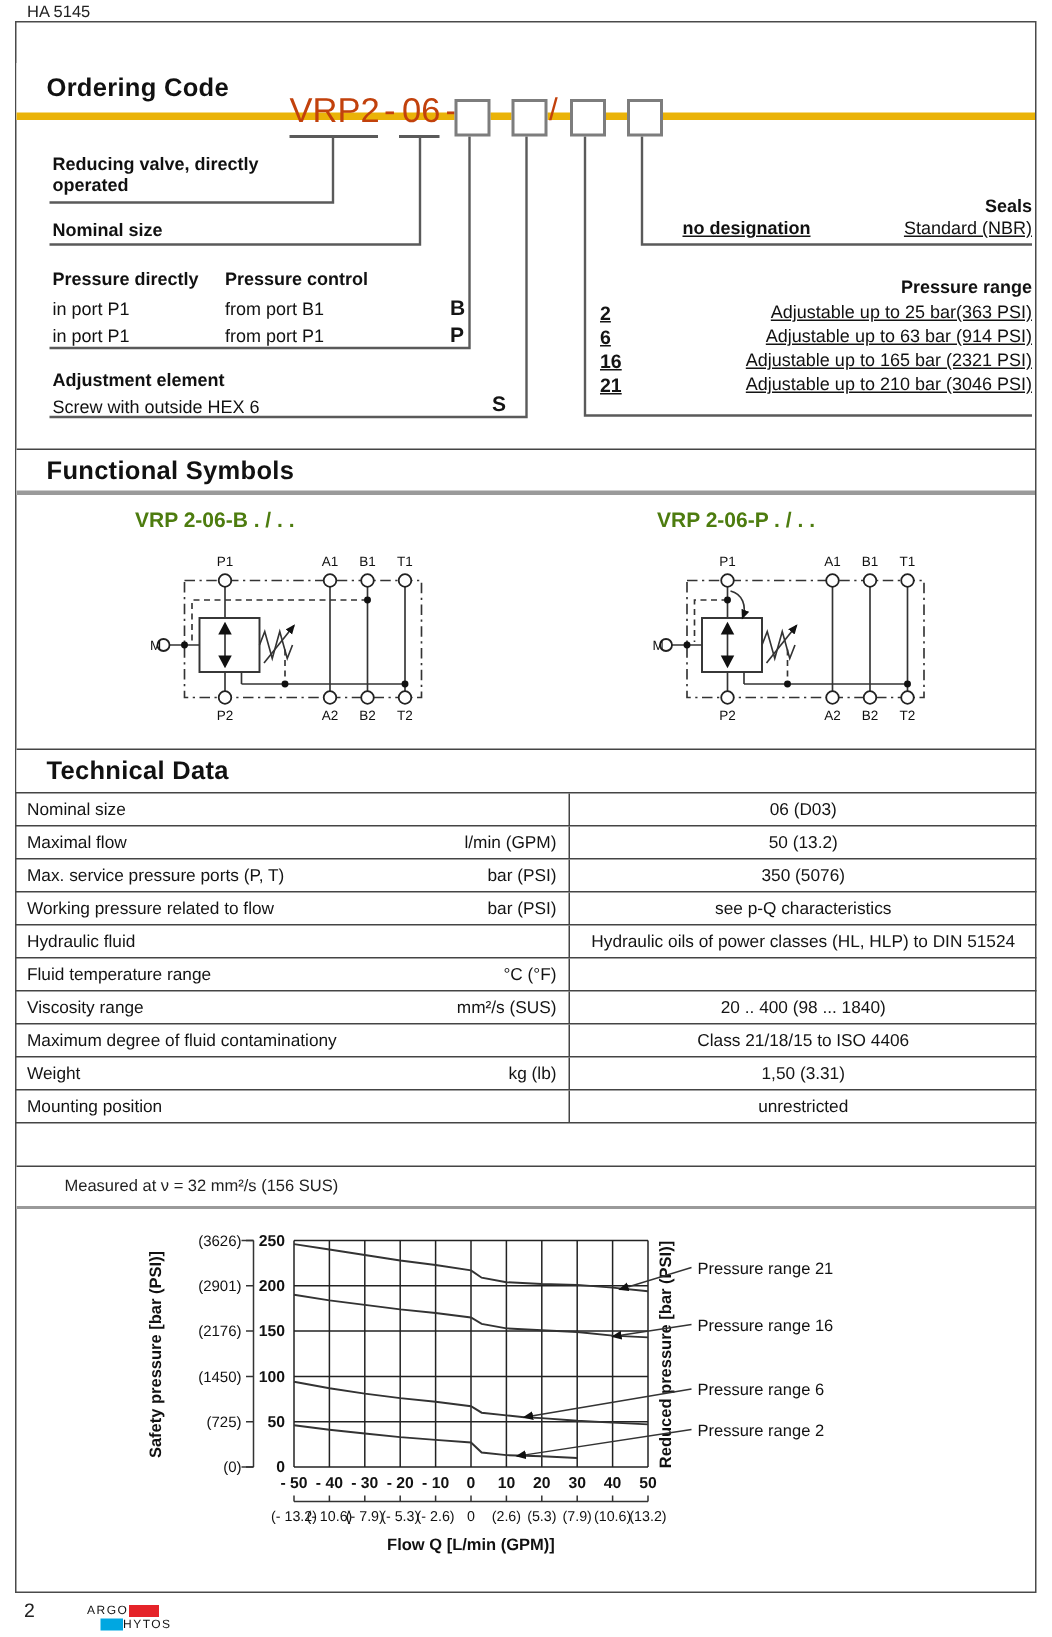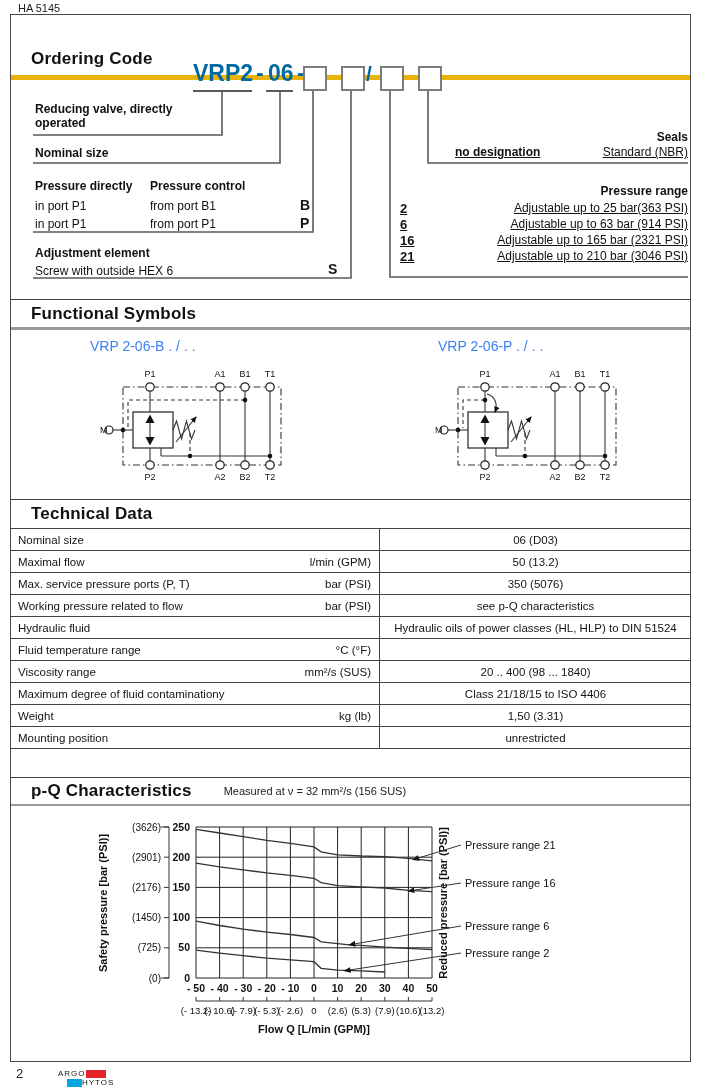--- a/index.html
+++ b/index.html
@@ -13,31 +13,31 @@
   .section-head h2{margin:0 0 0 20px;font-size:17px;font-weight:bold;color:#111;letter-spacing:.2px;}
   .head-ordering{top:15px;height:38px;border-bottom:5px solid #eab308;margin-top:27px;}
   .head-functional{top:299px;height:31px;border-top:1px solid #444;border-bottom:3px solid #9a9a9a;}
   .head-technical{top:499px;height:29px;border-top:1px solid #444;}
   .head-pq{top:777px;height:29px;border-top:1px solid #444;border-bottom:2px solid #9a9a9a;}
   .measured{margin-left:32px;font-size:11px;font-weight:normal;color:#222;}
 
   
   .ordering{position:absolute;left:10px;top:52px;width:681px;height:247px;}
   .ordering .abs{position:absolute;}
-  .code-txt{font-size:23px;font-weight:bold;color:#0369a1;}
+  .code-txt{font-size:23px;font-weight:normal;color:#c2410c;}
   .code-box{position:absolute;width:20px;height:21px;border:2px solid #7d7d7d;background:#fff;}
   .lbl-b{font-size:12px;font-weight:bold;color:#111;line-height:14px;}
   .lbl-r{font-size:12px;color:#111;}
   .code-letter{font-size:14px;font-weight:bold;}
   .flexrow{display:flex;justify-content:space-between;text-decoration:underline;}
   .conn{position:absolute;left:0;top:0;}
 
   
   .functional{position:absolute;left:10px;top:330px;width:681px;height:169px;}
-  .fs-title{position:absolute;top:8px;font-size:14px;font-weight:normal;color:#3b82f6;}
+  .fs-title{position:absolute;top:8px;font-size:14px;font-weight:bold;color:#4d7c0f;}
   .fs-svg{position:absolute;top:36px;}
   .fs-svg text{font-size:9px;fill:#111;font-family:"Liberation Sans",sans-serif;}
 
   
   .tech-table{position:absolute;left:10px;top:528px;width:681px;border-top:1px solid #444;}
   .t-row{display:flex;height:21px;border-bottom:1px solid #444;align-items:center;font-size:11.5px;}
   .t-left{width:370px;box-sizing:border-box;border-right:1px solid #444;display:flex;
           justify-content:space-between;padding:0 8px;height:100%;align-items:center;}
   .t-right{flex:1;text-align:center;}
 
@@ -321,21 +321,20 @@
     <div class="t-row">
       <div class="t-left">
           <span>Mounting position</span>
           <span></span>
         </div>
       <div class="t-right">unrestricted</div>
     </div>
   </div>
 
   <div class="section-head head-pq">
-    <h2>p-Q Characteristics</h2>
     <span class="measured">Measured at  ν = 32 mm²/s (156 SUS)</span>
   </div>
 
   <svg id="pq-plot" class="pq-chart" width="600" height="235" viewBox="0 0 600 235">
     <defs>
       <marker id="leader-arrow" orient="auto" markerWidth="9" markerHeight="9" refX="6" refY="3">
         <path d="M0,0 L7,3 L0,6 z" fill="#111"></path>
       </marker>
     </defs>
   <line x1="101" y1="12" x2="101" y2="163" stroke="#222" stroke-width="1"></line>

